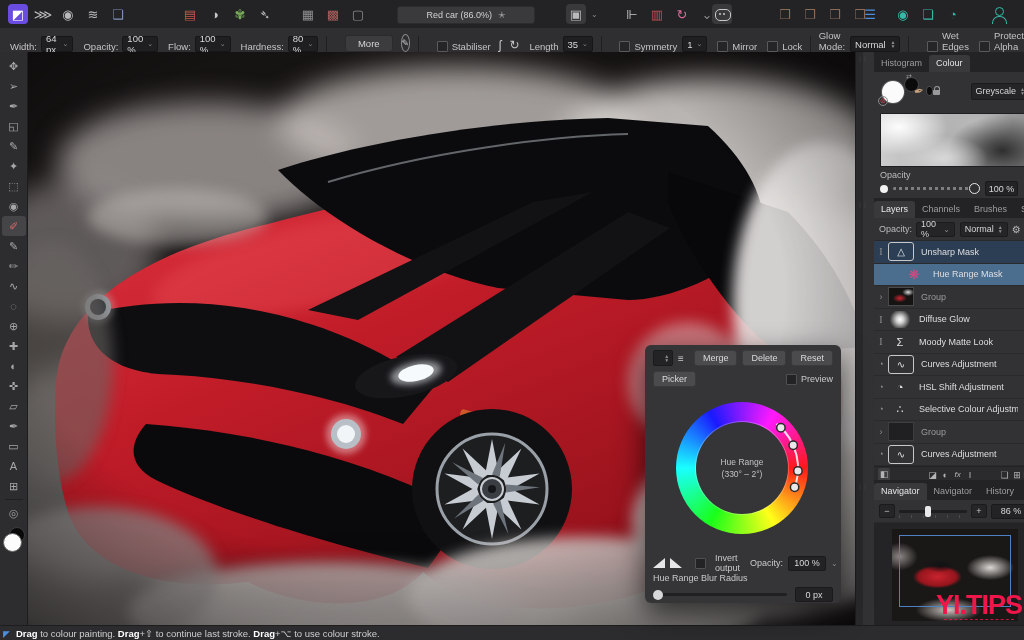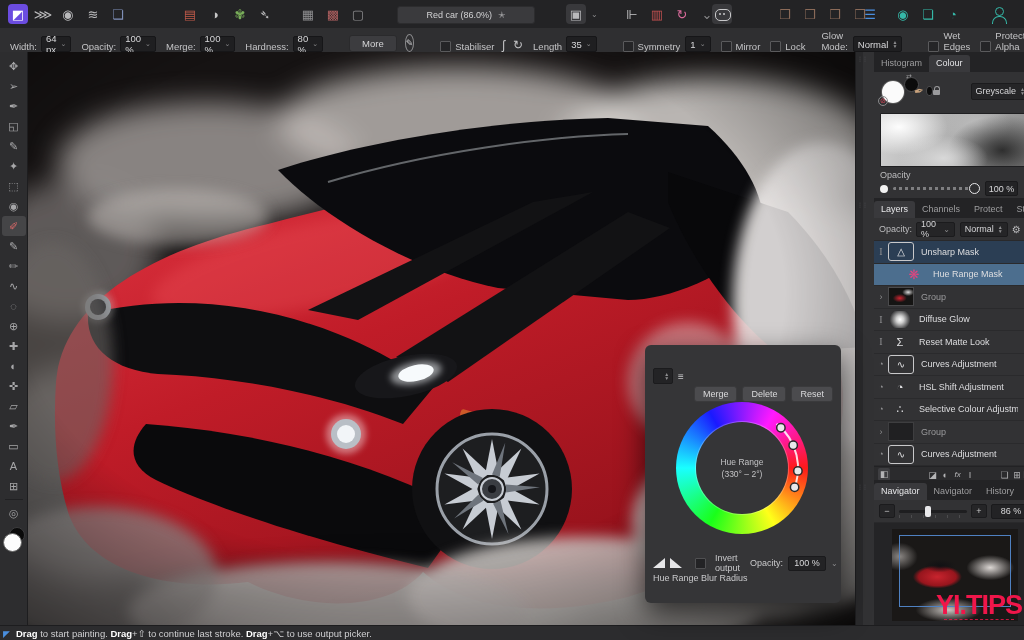--- a/index.html
+++ b/index.html
@@ -138,21 +138,21 @@
   
   .dialog{position:absolute;left:645px;top:345px;width:196px;height:258px;background:#353537;border-radius:6px;
           box-shadow:0 10px 28px rgba(0,0,0,.65);z-index:6;font-size:9px;color:#c9c9cb;}
   .dheader{height:20px;background:linear-gradient(#434346,#3a3a3d);border-radius:6px 6px 0 0;display:flex;align-items:center;
            border-bottom:1px solid #29292b;position:relative;}
   .tlights{display:flex;gap:5px;margin-left:7px;}
   .tl{width:8px;height:8px;border-radius:50%;}
   .dtitle{position:absolute;left:0;right:0;text-align:center;font-size:9.5px;color:#dcdcde;}
   .drow{display:flex;align-items:center;padding:0 8px;}
   .dbtn{height:14px;background:#4b4b4e;border:1px solid #3a3a3c;border-radius:3px;padding:0 8px;display:inline-flex;
-        align-items:center;font-size:9px;color:#dadadc;margin-top:36px;}
+        align-items:center;font-size:9px;color:#dadadc;}
   .dselect{width:56px;height:14px;background:#232325;border:1px solid #1b1b1d;border-radius:2px;display:inline-flex;
            align-items:center;justify-content:flex-end;padding:0 3px;}
   .dcheck{width:9px;height:9px;background:#232325;border:1px solid #505052;border-radius:1px;margin-right:4px;flex:none;}
   .wheelwrap{position:absolute;left:31px;top:57px;width:132px;height:132px;}
   .ring{position:absolute;inset:0;border-radius:50%;
     background:conic-gradient(from 0deg,
       hsl(270,100%,55%), hsl(300,100%,55%), hsl(330,100%,55%), hsl(0,100%,55%),
       hsl(30,100%,55%), hsl(60,100%,55%), hsl(90,100%,55%), hsl(120,100%,55%),
       hsl(150,100%,55%), hsl(180,100%,55%), hsl(210,100%,55%), hsl(240,100%,55%), hsl(270,100%,55%));}
   .ring::after{content:"";position:absolute;left:20px;top:20px;right:20px;bottom:20px;border-radius:50%;background:#353537;
@@ -246,21 +246,21 @@
     <span class="lab">Width:</span>
     <span class="cselect" style="width:48px">
         <span>64 px</span>
         <span class="chev">⌄</span>
       </span>
     <span class="lab">Opacity:</span>
     <span class="cselect" style="width:46px">
         <span>100 %</span>
         <span class="chev">⌄</span>
       </span>
-    <span class="lab">Merge:</span>
+    <span class="lab">Flow:</span>
     <span class="cselect" style="width:46px">
         <span>100 %</span>
         <span class="chev">⌄</span>
       </span>
     <span class="lab">Hardness:</span>
     <span class="cselect" style="width:44px">
         <span>80 %</span>
         <span class="chev">⌄</span>
       </span>
     <span class="csep"></span>
@@ -484,21 +484,21 @@
           </span>
         <span class="valbox">100 %</span>
         <span class="chev">⌄</span>
       </div>
     </div>
 
     <div class="psection" style="top:146px;height:282px">
       <div class="tabbar" id="layers-tabs">
           <span class="tab active">Layers</span>
           <span class="tab">Channels</span>
-          <span class="tab">Protect</span>
+          <span class="tab">Brushes</span>
           <span class="tab">Stock</span>
         </div>
       <div class="lheader">
         <span style="margin-left:5px">Opacity:</span>
         <span class="pselect" style="width:44px;height:13px;margin-left:4px">
           <span>100 %</span>
             <span class="chev">⌄</span>
           </span>
         <span class="pselect" style="flex:1;height:13px;margin-left:5px">
           <span>Normal</span>
@@ -532,21 +532,21 @@
           </div>
           <div class="lrow">
             <span class="lgut serif">I</span>
             <span class="lthumb glowdot"></span>
             <span class="llabel">Diffuse Glow</span>
             <span class="ldot">●</span>
           </div>
           <div class="lrow">
             <span class="lgut serif">I</span>
             <span class="lthumb ">Σ</span>
-            <span class="llabel">Reset Matte Look</span>
+            <span class="llabel">Moody Matte Look</span>
             <span class="ldot">●</span>
           </div>
           <div class="lrow">
             <span class="lgut ">◔</span>
             <span class="lthumb box">∿</span>
             <span class="llabel">Curves Adjustment</span>
             <span class="ldot">●</span>
           </div>
           <div class="lrow">
             <span class="lgut ">◔</span>
@@ -616,20 +616,26 @@
             <span>▲</span>
             <span>▼</span>
           </span>
         </span>
       <span style="font-size:10px">≡</span>
       <span style="flex:1"></span>
       <span class="dbtn">Merge</span>
       <span class="dbtn">Delete</span>
       <span class="dbtn">Reset</span>
     </div>
+    <div class="drow" style="margin-top:5px;">
+      <span class="dbtn">Picker</span>
+      <span style="flex:1"></span>
+      <span class="dcheck"></span>
+      <span>Preview</span>
+    </div>
     <div class="wheelwrap">
       <div class="ring"></div>
       <svg class="wheelsvg" id="wheel-overlay" width="132" height="132" viewBox="0 0 132 132">
           <path d="M100.5,21.9 A56,56 0 0 1 116.8,89.7" fill="none" stroke="rgba(255,255,255,0.85)" stroke-width="2"></path>
           <circle cx="104.9" cy="25.7" r="4.2" fill="#e8e8ea" stroke="#2a2a2c" stroke-width="1.5"></circle>
           <circle cx="117.2" cy="43.2" r="4.2" fill="#e8e8ea" stroke="#2a2a2c" stroke-width="1.5"></circle>
           <circle cx="121.9" cy="68.9" r="4.2" fill="#e8e8ea" stroke="#2a2a2c" stroke-width="1.5"></circle>
           <circle cx="118.6" cy="85.2" r="4.2" fill="#e8e8ea" stroke="#2a2a2c" stroke-width="1.5"></circle>
         </svg>
       <div class="wheelcenter">
@@ -643,26 +649,32 @@
       <span class="dcheck" style="margin-left:8px"></span>
       <span>Invert output</span>
       <span style="flex:1"></span>
       <span>Opacity:</span>
       <span class="valbox" style="min-width:30px">100 %</span>
       <span class="chev">⌄</span>
     </div>
     <div class="drow" style="position:absolute;left:0;right:0;top:228px;">
       <span>Hue Range Blur Radius</span>
     </div>
+    <div class="drow" style="position:absolute;left:0;right:0;top:242px;gap:8px;">
+      <span class="dslider">
+          <span class="k"></span>
+        </span>
+      <span class="valbox" style="min-width:30px">0 px</span>
+    </div>
   </div>
 
   <div class="statusbar">
     <span class="sico">◤</span>
     <span>
-      <b>Drag</b><span> to start painting. </span><b>Drag</b><span>+⇧ to continue last stroke. </span><b>Drag</b><span>+⌥ to use output picker.</span>
+      <b>Drag</b><span> to colour painting. </span><b>Drag</b><span>+⇧ to continue last stroke. </span><b>Drag</b><span>+⌥ to use colour stroke.</span>
     </span>
   </div>
 
   <div class="watermark">
     <div class="wm1" id="wm-text" style="color: rgb(240, 22, 74);">YI.TIPS</div>
     <div class="wm2" id="wm-line" style="border-color: rgb(240, 22, 74);"></div>
   </div>
 
 </div>
 

